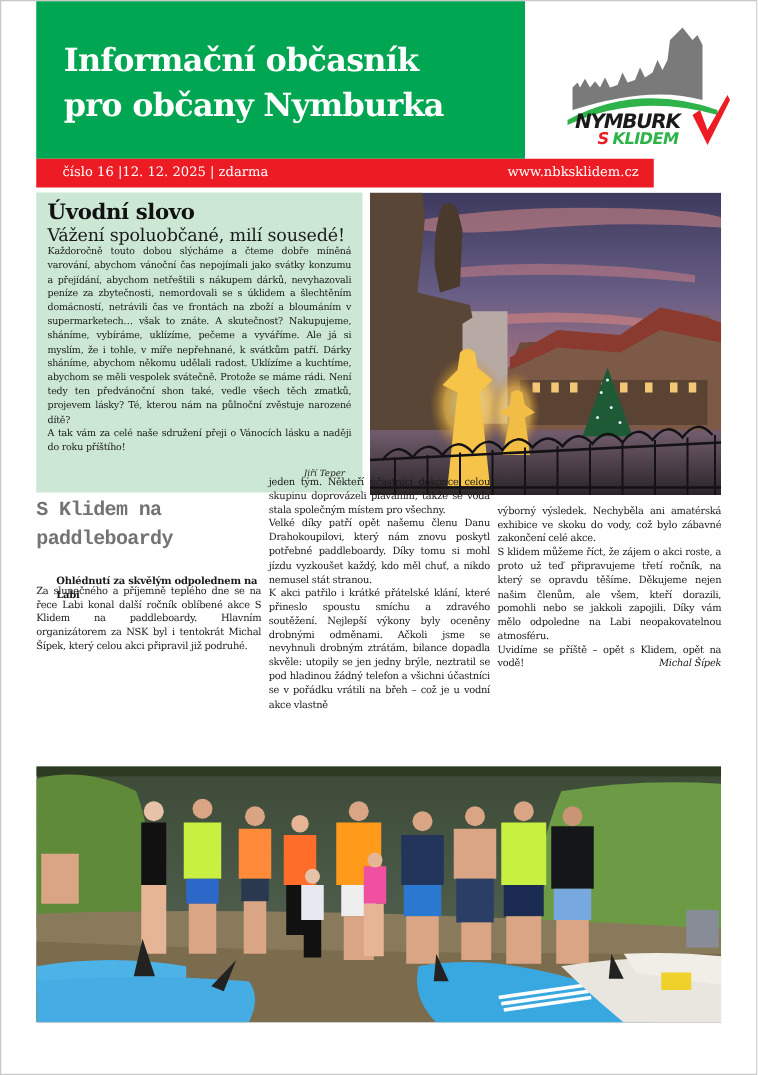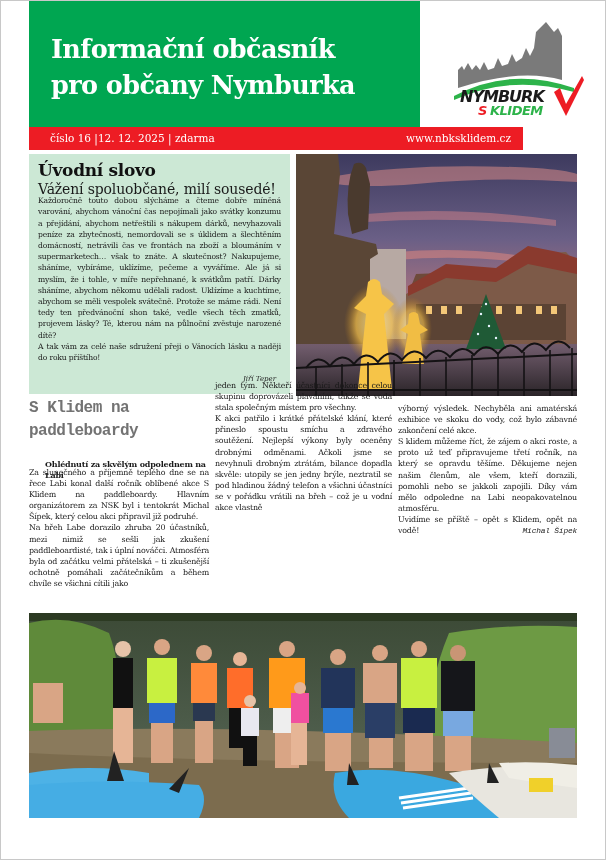--- a/index.html
+++ b/index.html
@@ -62,21 +62,21 @@
     font-weight: bold; font-size: 8px; line-height: 11px; letter-spacing: -0.2px;
   }
   .col {
     position: absolute; width: 180px; font-size: 7.9px; line-height: 11.1px;
     text-align: justify; letter-spacing: -0.2px;
   }
   .col p { margin: 0; }
   .col1 { left: 29px; top: 467px; }
   .col2 { left: 215px; top: 380px; width: 177px; }
   .col3 { left: 398px; top: 403px; width: 179px; }
-  .col3 .sig { float: right; font-style: italic; font-family: Liberation Mono, monospace; }
+  .col3 .sig { float: right; font-style: italic; }
   .photo-paddle {
     position: absolute; left: 29px; top: 613px; width: 548px; height: 205px; overflow: hidden;
   }
 </style>
 </head>
 <body>
 
 <div class="page-border"></div>
 
 <div class="masthead">
@@ -188,24 +188,24 @@
         <path d="M276,194 V242"></path>
     </g>
   </svg>
 </div>
 
 <h2 class="article-title">S Klidem na paddleboardy</h2>
 <p class="article-sub">Ohlédnutí za skvělým odpolednem na Labi</p>
 
 <div class="col col1">
   <p>Za slunečného a příjemně teplého dne se na řece Labi konal další ročník oblíbené akce S Klidem na paddleboardy. Hlavním organizátorem za NSK byl i tentokrát Michal Šípek, který celou akci připravil již podruhé.</p>
-  <p>Na břeh Labe dorazilo zhruba 20 účastníků, mezi nimiž se sešli jak zkušení paddleboardisté, tak i úplní nováčci. Atmosféra byla od začátku velmi přátelská – ti zkušenější ochotně pomáhali začátečníkům a během chvíle se všichni cítili jako</p>
 </div>
 <div class="col col2">
   <p>jeden tým. Někteří účastníci dokonce celou skupinu doprovázeli plaváním, takže se voda stala společným místem pro všechny.</p>
+  <p>Velké díky patří opět našemu členu Danu Drahokoupilovi, který nám znovu poskytl potřebné paddleboardy. Díky tomu si mohl jízdu vyzkoušet každý, kdo měl chuť, a nikdo nemusel stát stranou.</p>
   <p>K akci patřilo i krátké přátelské klání, které přineslo spoustu smíchu a zdravého soutěžení. Nejlepší výkony byly oceněny drobnými odměnami. Ačkoli jsme se nevyhnuli drobným ztrátám, bilance dopadla skvěle: utopily se jen jedny brýle, neztratil se pod hladinou žádný telefon a všichni účastníci se v pořádku vrátili na břeh – což je u vodní akce vlastně</p>
 </div>
 <div class="col col3">
   <p>výborný výsledek. Nechyběla ani amatérská exhibice ve skoku do vody, což bylo zábavné zakončení celé akce.</p>
   <p>S klidem můžeme říct, že zájem o akci roste, a proto už teď připravujeme třetí ročník, na který se opravdu těšíme. Děkujeme nejen našim členům, ale všem, kteří dorazili, pomohli nebo se jakkoli zapojili. Díky vám mělo odpoledne na Labi neopakovatelnou atmosféru.</p>
   <p><span>Uvidíme se příště – opět s Klidem, opět na vodě!</span> <span class="sig">Michal Šípek</span></p>
 </div>
 
 <div class="photo-paddle">
   <svg width="548" height="205" viewBox="0 0 548 205">

